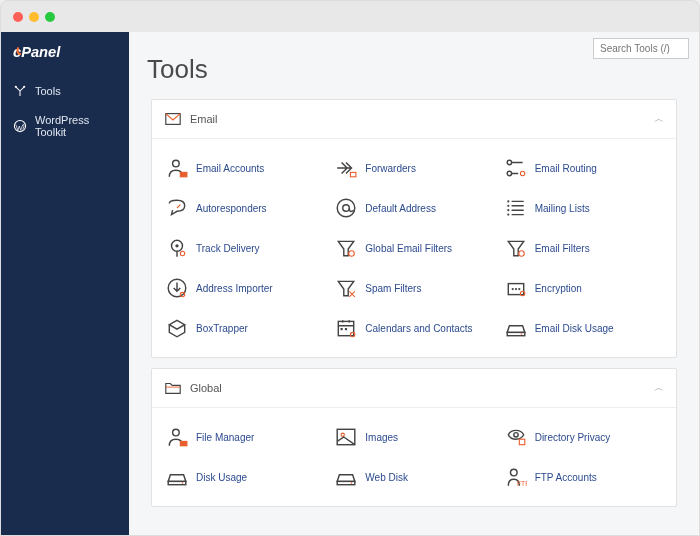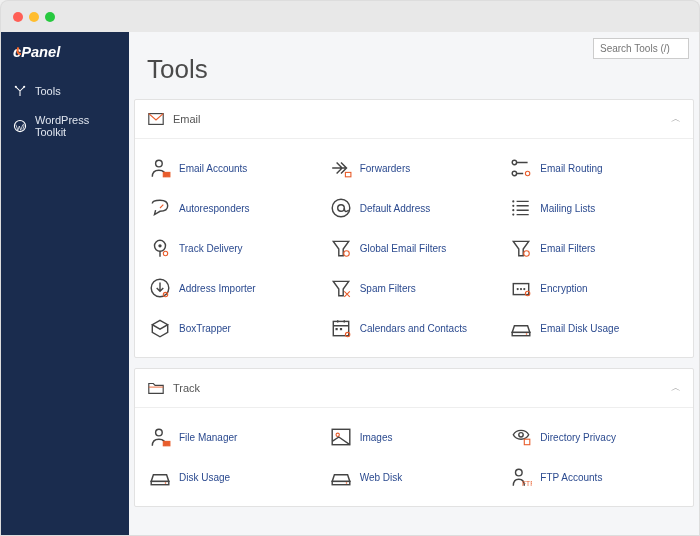--- a/index.html
+++ b/index.html
@@ -19,21 +19,21 @@
 .logo svg { width: 80px; height: auto; }
 .nav-item { display: flex; align-items: center; gap: 8px; padding: 8px 12px; font-size: 11px; cursor: pointer; color: #e0e6ef; }
 .nav-icon { width: 14px; height: 14px; display: inline-flex; align-items: center; justify-content: center; }
 
 .main { flex: 1; overflow-y: auto; background: #f5f6f8; position: relative; }
 .search-wrap { position: absolute; top: 6px; right: 10px; }
 .search { width: 96px; padding: 4px 6px; font-size: 10px; border: 1px solid #ccc; background: #fff; color: #666; }
 
 .page-title { font-size: 26px; font-weight: 400; color: #4a4a4a; margin: 22px 18px 14px; }
 
-.section { background: #fff; border: 1px solid #e2e2e2; border-radius: 2px; margin: 10px 5px; }
+.section { background: #fff; border: 1px solid #e2e2e2; border-radius: 2px; margin: 10px 22px; }
 .section-header { display: flex; align-items: center; padding: 10px 12px; border-bottom: 1px solid #eee; gap: 8px; }
 .section-header .sh-icon { width: 18px; height: 18px; }
 .section-header .sh-label { font-size: 11px; color: #555; flex: 1; }
 .section-header .chev { color: #888; font-size: 10px; }
 
 .grid { display: grid; grid-template-columns: repeat(3, 1fr); gap: 6px 4px; padding: 12px 10px; }
 .item { display: flex; align-items: center; gap: 8px; padding: 6px 4px; cursor: pointer; }
 .item-icon { width: 22px; height: 22px; display: inline-flex; align-items: center; justify-content: center; flex-shrink: 0; }
 .item-label { font-size: 10px; color: #2b4a8f; }
 
@@ -321,21 +321,21 @@
             <span class="item-label">Email Disk Usage</span>
           </div>
         </div>
     </div>
 
     <div class="section">
       <div class="section-header">
         <span class="sh-icon"><svg viewBox="0 0 20 20" width="18" height="18">
               <use href="#i-folder"></use>
             </svg></span>
-        <span class="sh-label">Track</span>
+        <span class="sh-label">Global</span>
         <span class="chev">︿</span>
       </div>
       <div class="grid" id="grid-files">
           <div class="item">
             <span class="item-icon">
               <svg viewBox="0 0 20 20" width="22" height="22">
                 <use href="#i-user"></use>
               </svg>
             </span>
             <span class="item-label">File Manager</span>

